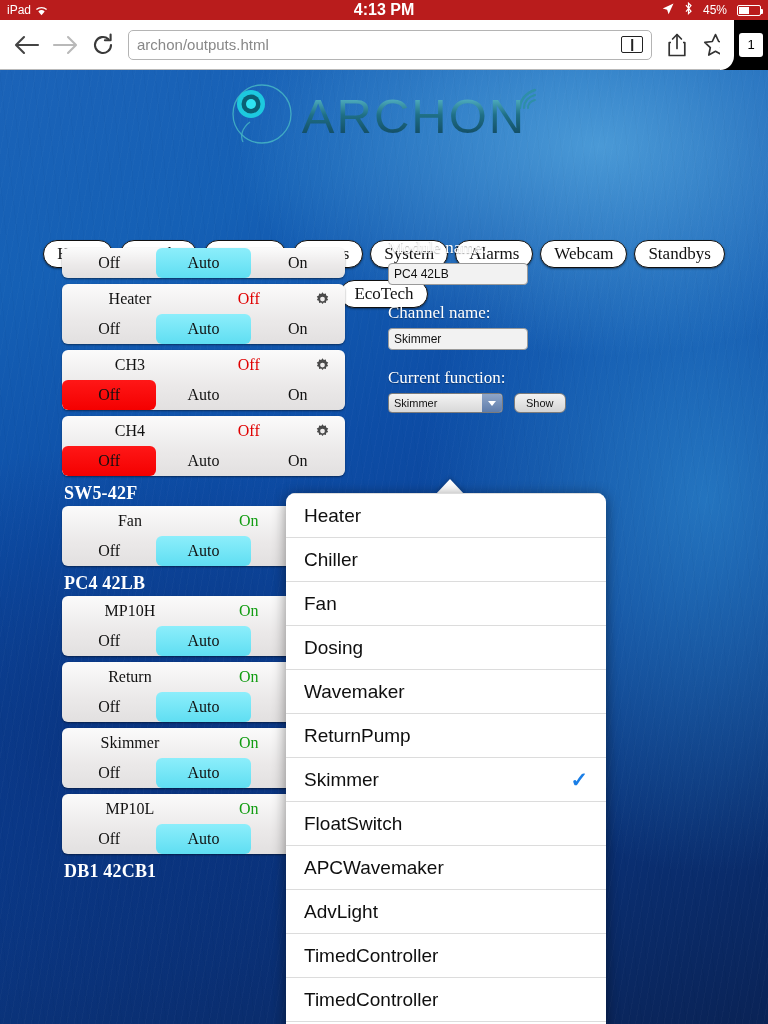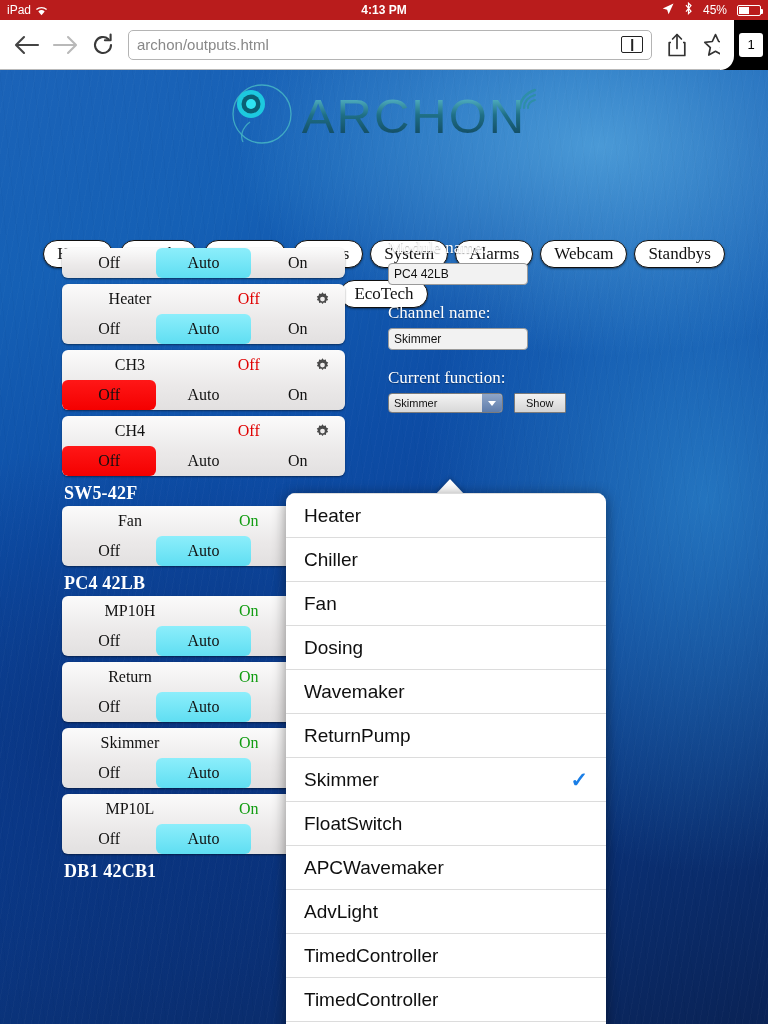--- a/index.html
+++ b/index.html
@@ -14,21 +14,21 @@
   .statusbar {
     height:20px; background:#b91c1c; color:#fff;
     display:flex; align-items:center; font-size:12px;
     padding:0 7px; position:relative;
   }
   .sb-left { display:flex; align-items:center; gap:4px; }
   .sb-carrier { font-size:12px; }
   .wifi-ico { display:inline-block; width:13px; height:11px; position:relative; }
   .sb-center {
     position:absolute; left:0; right:0; text-align:center;
-    font-size:12px; font-weight:bold; pointer-events:none;
+    font-size:16px; font-weight:bold; pointer-events:none;
   }
   .sb-right {
     margin-left:auto; display:flex; align-items:center; gap:10px;
     font-size:12px; position:relative; z-index:2;
   }
   .batt {
     width:24px; height:11px; border:1px solid #fff; border-radius:2px;
     position:relative; display:inline-block;
   }
   .batt::after {
@@ -188,21 +188,21 @@
     display:flex; align-items:center; justify-content:center;
   }
   .fselect .arrow b {
     display:block; width:0; height:0;
     border-left:4px solid transparent; border-right:4px solid transparent;
     border-top:5px solid #fff;
   }
   .fbtn {
     height:20px; padding:0 11px; display:flex; align-items:center;
     background:linear-gradient(180deg,#f3f3f3 0%,#d4d4d4 100%);
-    border:1px solid #7b7b7b; border-radius:1px;
+    border:1px solid #7b7b7b; border-radius:6px;
     font-family:"Liberation Sans", sans-serif; font-size:11px; color:#111;
   }
 
   
   .popover {
     position:absolute; left:286px; top:423px; width:320px; height:587px;
     background:#fff; border-radius:9px; overflow:hidden;
     box-shadow:0 2px 14px rgba(0,0,0,.45);
   }
   .pop-arrow {

